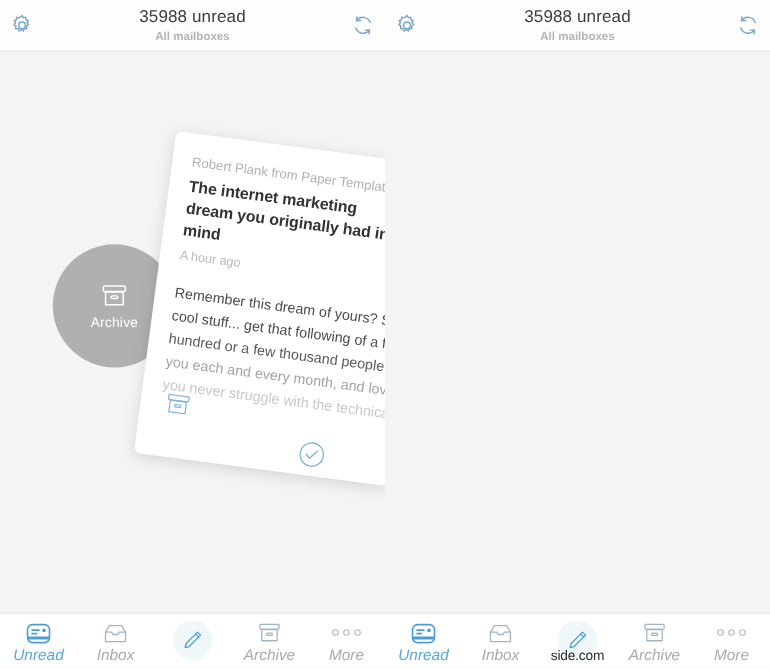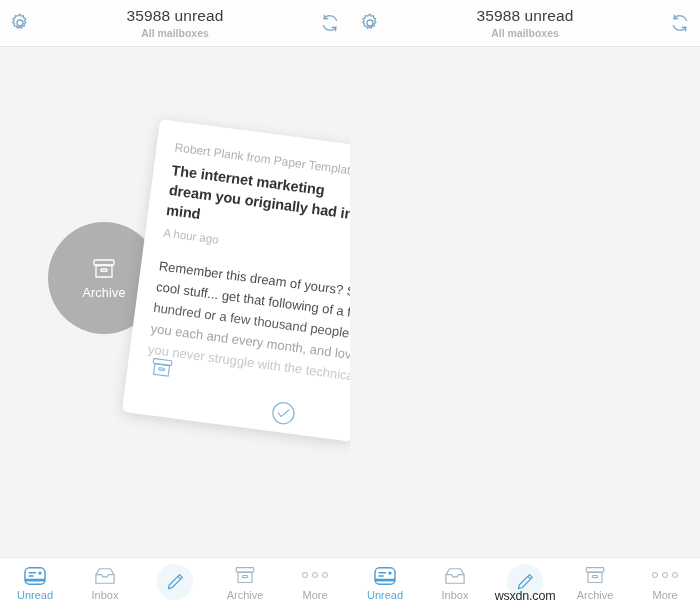--- a/index.html
+++ b/index.html
@@ -131,21 +131,21 @@
   .tab {
     flex: 1;
     display: flex; flex-direction: column;
     align-items: center; justify-content: center;
     gap: 3px;
     position: relative;
   }
   .tab .ic { height: 22px; display: flex; align-items: flex-end; color: #9fb6c4; }
   .tab .ic svg { display: block; }
   .tab .lbl {
-    font-size: 11px; color: #a9a9a9; line-height: 13px;
+    font-size: 14px; color: #a9a9a9; line-height: 13px; font-style: italic;
   }
   .tab.active .lbl { color: #56a7d8; }
   .tab.active .ic { color: #4a9ed4; }
   .tab.compose .ic {
     width: 36px; height: 36px; border-radius: 50%;
     background: #f0f7fb; align-items: center; justify-content: center;
     color: #4a9ed4;
   }
   .tab.compose { justify-content: center; gap: 0; padding-bottom: 2px; }
   .dots { display: flex; gap: 4px; align-items: center; height: 22px; }
@@ -351,17 +351,17 @@
       <div class="tab">
         <div class="ic">
           <div class="dots">
               <i></i>
               <i></i>
               <i></i>
             </div>
         </div>
         <div class="lbl">More</div>
       </div>
-      <div class="watermark">wsxdn.com</div>
+      <div class="watermark">side.com</div>
     </div>
   </div>
 
 </div>
 
 </body></html>

